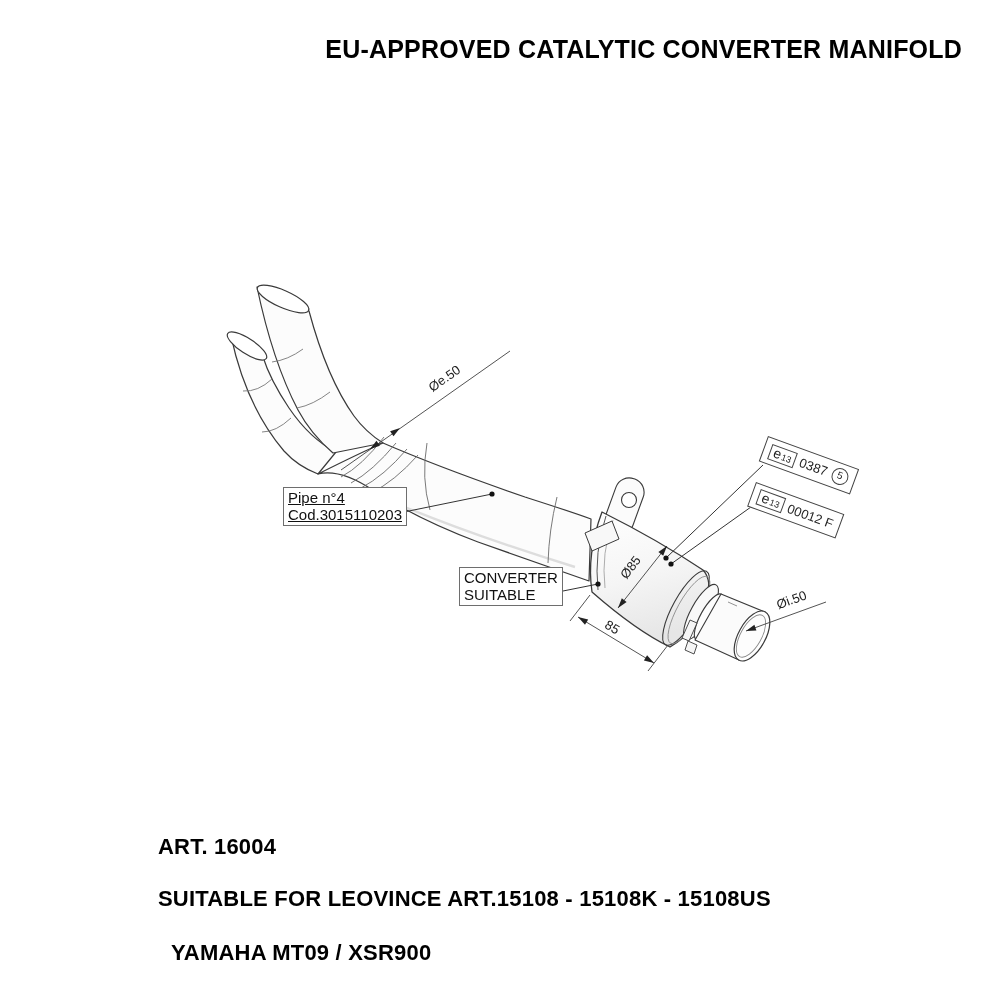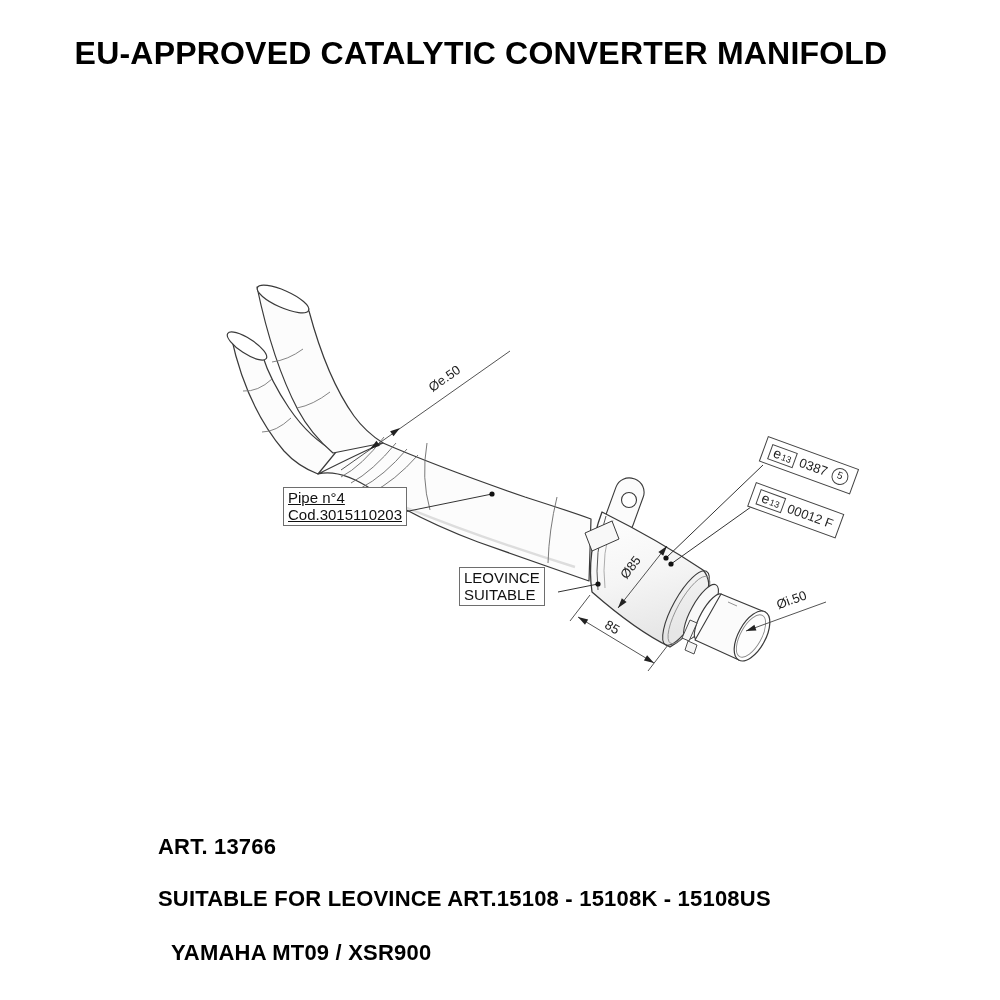--- a/index.html
+++ b/index.html
@@ -1,22 +1,22 @@
 <!DOCTYPE html>
 <html><head>
 <meta charset="utf-8">
 <style>
   html,body { margin:0; padding:0; }
   body {
     width:1000px; height:1000px; background:#ffffff; position:relative;
     overflow:hidden; font-family:"Liberation Sans", sans-serif; color:#000;
   }
   .title {
-    position:absolute; top:35px; left:0; width:962px; text-align:center;
-    font-size:32px; font-weight:bold; letter-spacing:0.2px; white-space:nowrap;
+    position:absolute; top:35px; left:0; width:962px; text-align:right;
+    font-size:25px; font-weight:bold; letter-spacing:0.2px; white-space:nowrap;
   }
   svg.drawing { position:absolute; left:0; top:0; }
   .callout {
     position:absolute; border:1px solid #6e6e6e; background:#fff;
     padding:1px 4px 2px; font-size:15px; line-height:17px; color:#111;
     white-space:nowrap;
   }
   .elabel {
     position:absolute; border:1.3px solid #444; background:#fff;
     display:flex; align-items:center; gap:5px; padding:4px 6px;
@@ -136,36 +136,36 @@
     <circle cx="671" cy="564" r="2.6" stroke="none"></circle>
   </g>
 </svg>
 
 <div class="callout" style="left:283px; top:487px;text-decoration:underline;">
   <div>Pipe n°4</div>
   <div>Cod.3015110203</div>
 </div>
 
 <div class="callout" style="left:459px; top:567px;">
-  <div>LEOVINCE</div>
+  <div>CONVERTER</div>
   <div>SUITABLE</div>
 </div>
 
 <div class="elabel" style="left:768px; top:436px; transform:rotate(20deg);">
   <span class="emark">
       <span>e</span>
       <sub>13</sub>
     </span>
   <span>0387</span>
   <span class="ecircle">5</span>
 </div>
 
 <div class="elabel" style="left:756px; top:482px; transform:rotate(20deg);">
   <span class="emark">
       <span>e</span>
       <sub>13</sub>
     </span>
   <span>00012 F</span>
 </div>
 
-<div class="footer-line" style="top:834px;">ART. 13766</div>
+<div class="footer-line" style="top:834px;">ART. 16004</div>
 <div class="footer-line" style="top:886px;">SUITABLE FOR LEOVINCE ART.15108 - 15108K - 15108US</div>
 <div class="footer-line" style="top:940px;margin-left:13px;">YAMAHA MT09 / XSR900</div>
 
 </body></html>

